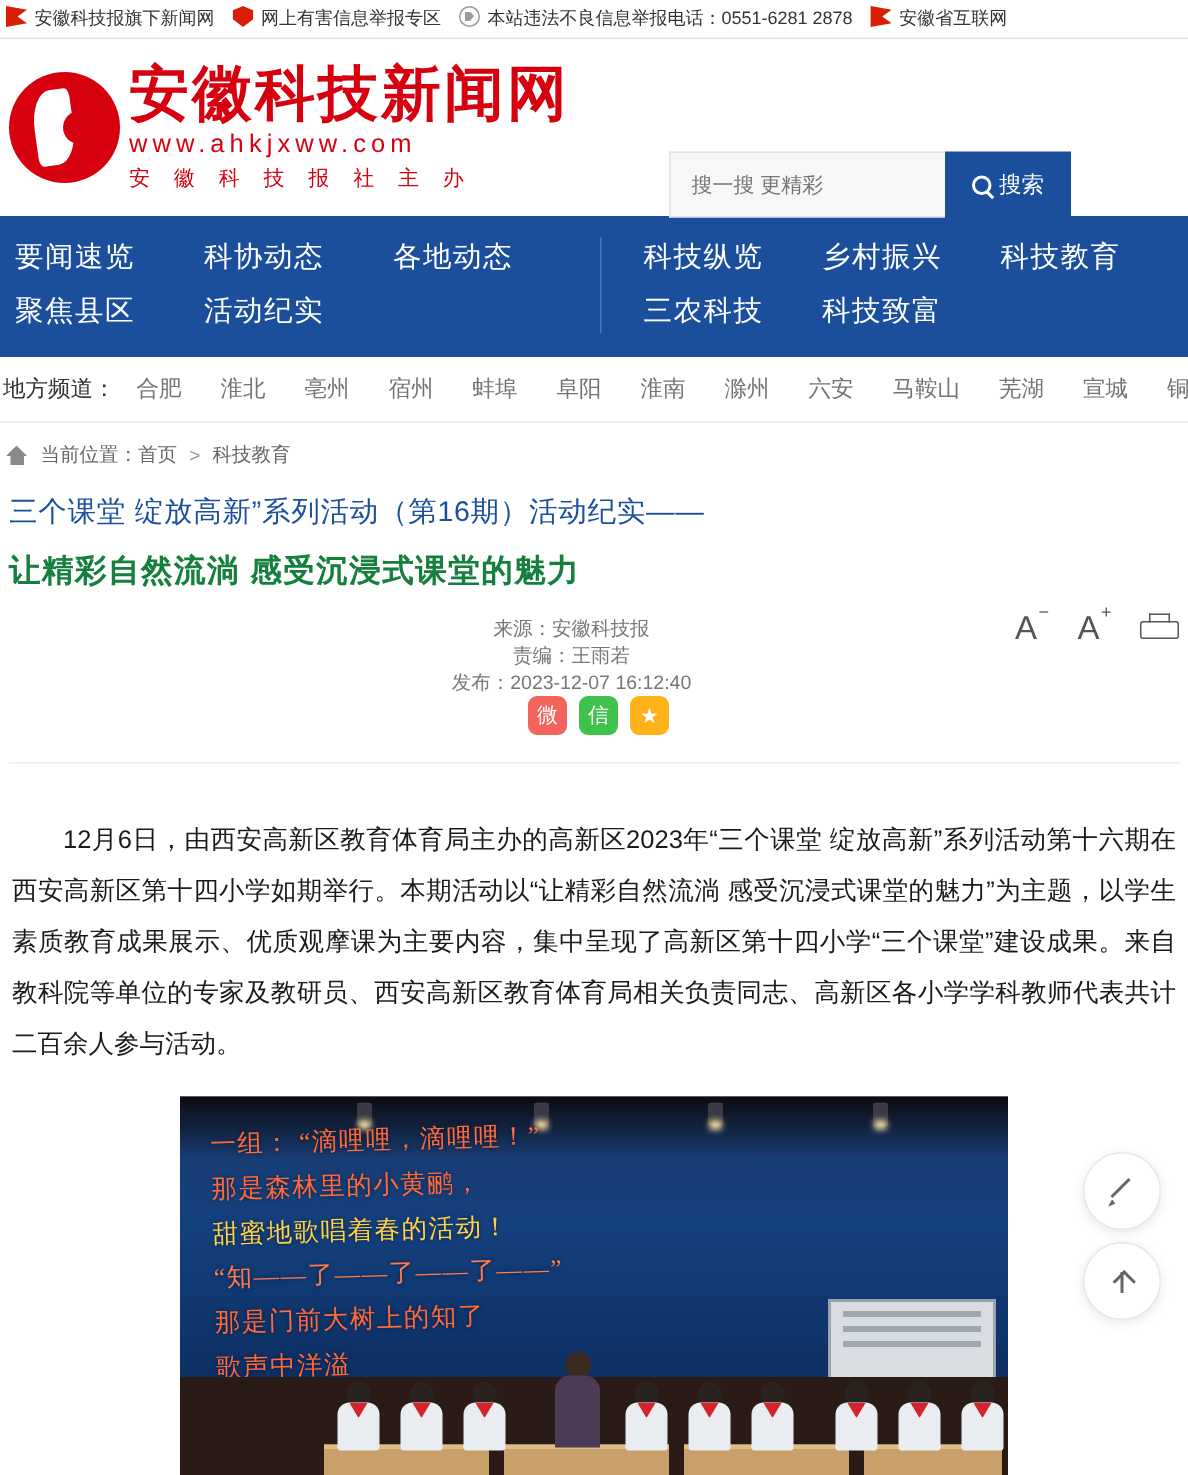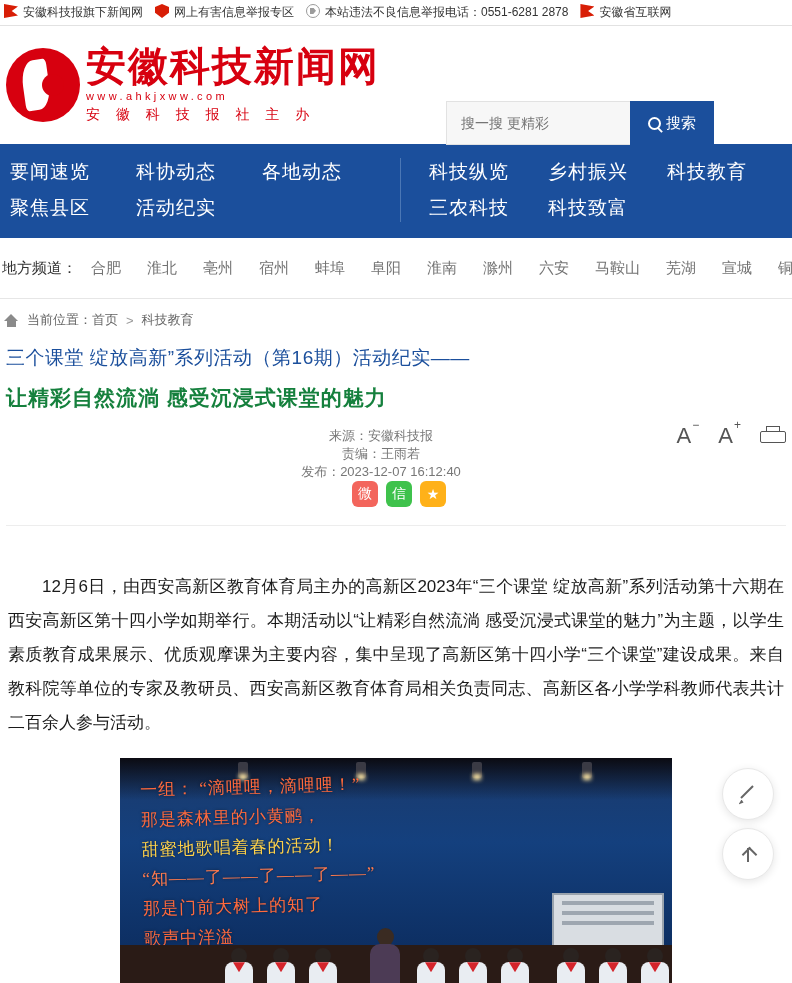--- a/index.html
+++ b/index.html
@@ -71,21 +71,21 @@
     width: 22px; height: 22px; background: #d7000f;
     border-radius: 50%;
   }
   .logo-text { display: flex; flex-direction: column; justify-content: center; }
   .logo-cn {
     font-family: "Liberation Serif", serif;
     font-weight: bold; font-size: 40px; color: #d7000f;
     letter-spacing: 2px; line-height: 1.05;
   }
   .logo-url {
-    font-size: 11px; color: #d7000f; letter-spacing: 3.4px;
+    font-size: 17px; color: #d7000f; letter-spacing: 3.4px;
     margin-top: 2px; font-family: "Liberation Sans", sans-serif;
   }
   .logo-sub {
     font-size: 14px; color: #d7000f; letter-spacing: 6px;
     margin-top: 4px;
   }
 
   .search-box {
     position: absolute; left: 446px; top: 75px;
     display: flex; align-items: stretch; height: 48px;
@@ -127,21 +127,21 @@
     border-left: 1px solid #4b77b5;
     margin-left: 12px; padding-left: 28px;
   }
   .nav-item {
     font-size: 19px; color: #fff; cursor: pointer;
     letter-spacing: 1px; line-height: 28px;
   }
 
   
   .channels {
-    height: 61px; display: flex; align-items: center;
+    height: 44px; display: flex; align-items: center;
     border-bottom: 1px solid #e6e6e6;
     font-size: 15px; color: #333; padding-left: 2px;
     overflow: hidden; white-space: nowrap;
   }
   .channels .label { color: #333; margin-right: 14px; }
   .channels .ch { margin-right: 26px; cursor: pointer; color: #737373; }
 
   
   .crumb {
     display: flex; align-items: center;
@@ -201,21 +201,21 @@
     content: ""; position: absolute; left: 0; top: 5px;
     width: 24px; height: 10px; border: 1.8px solid #555; border-radius: 2px;
   }
   .printer::after {
     content: ""; position: absolute; left: 6px; top: 0;
     width: 12px; height: 5px; border: 1.8px solid #555; border-bottom: none;
   }
 
   .body-text {
     font-size: 17px; line-height: 2.0; color: #1a1a1a;
-    text-align: justify; margin: 44px 2px 18px 2px;
+    text-align: justify; margin: 34px 2px 18px 2px;
     text-indent: 2em; font-family: "Liberation Sans", sans-serif;
   }
 
   .figure {
     width: 552px; margin: 6px auto 0 auto;
     height: 260px; overflow: hidden; position: relative;
     background: #1a1420;
   }
   .fig-photo { position: absolute; inset: 0; }
   .screen {

